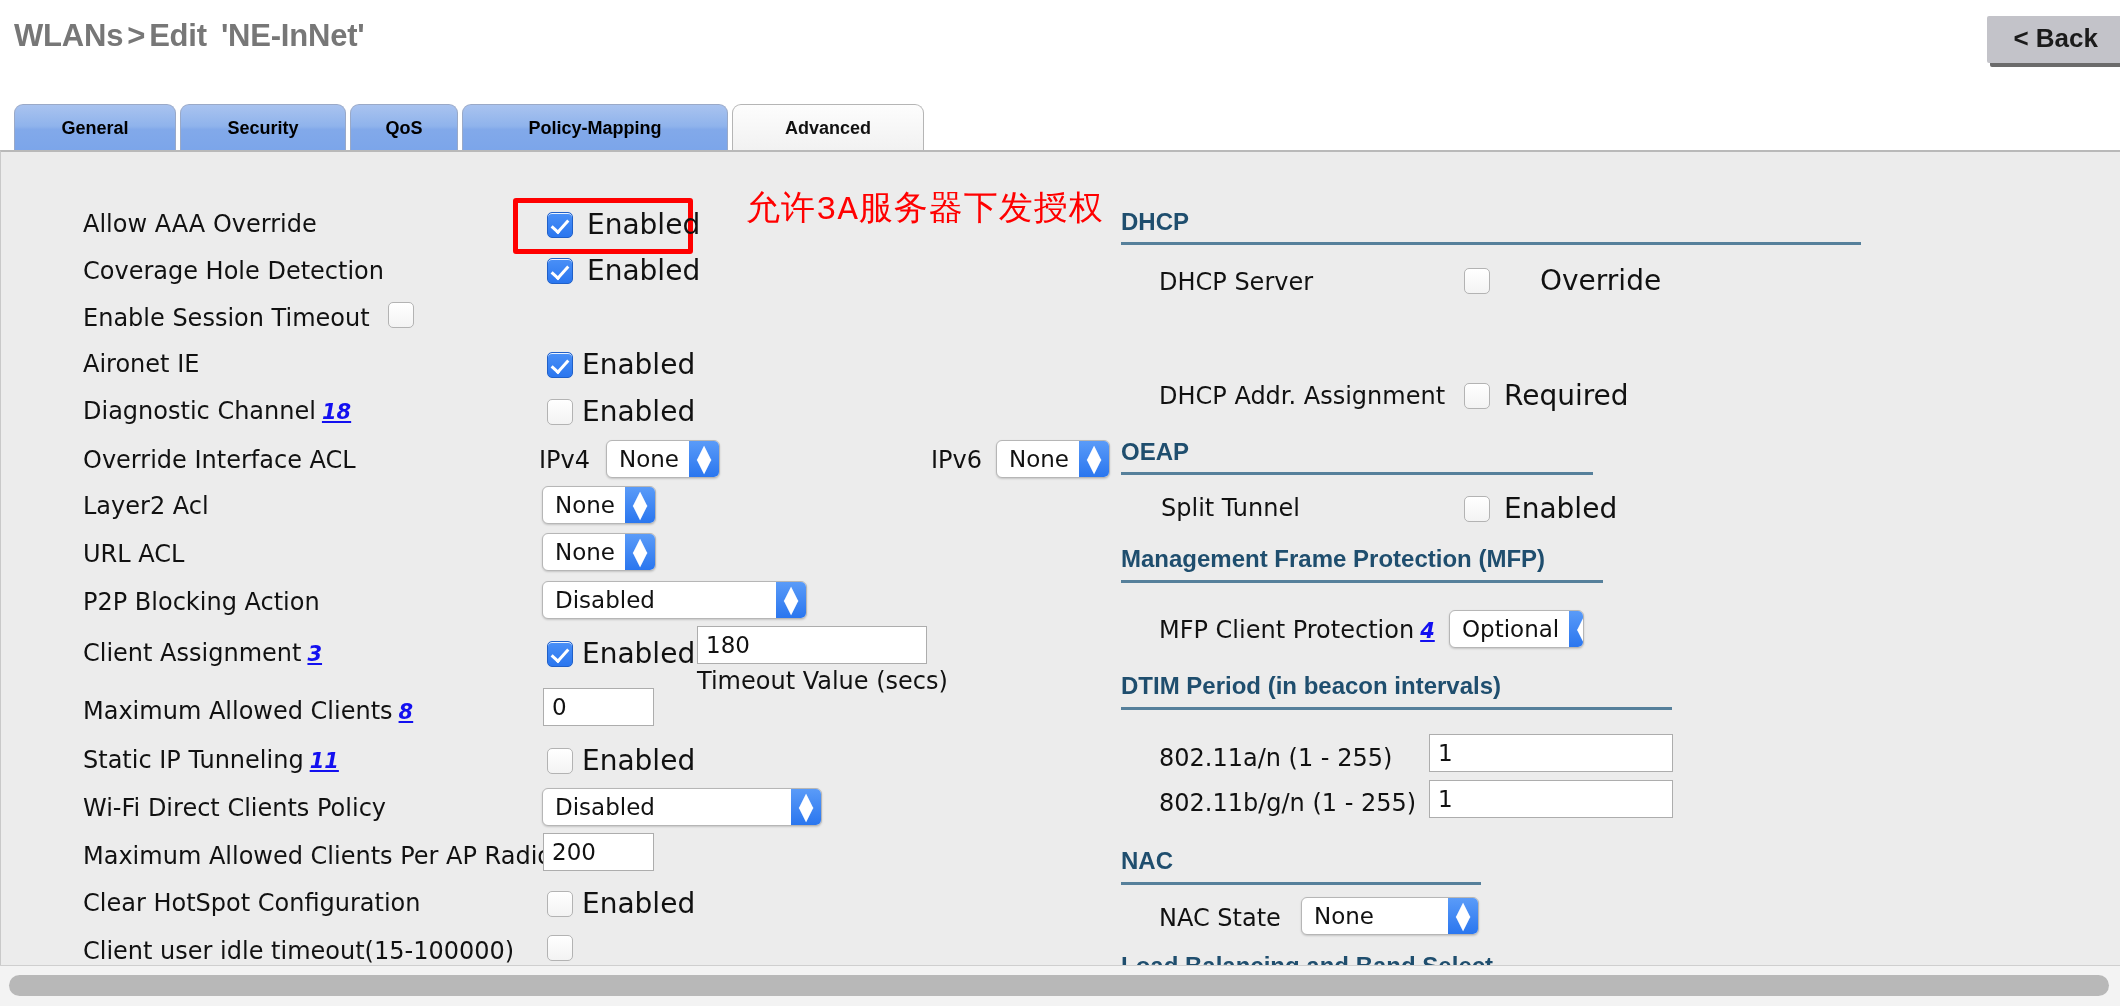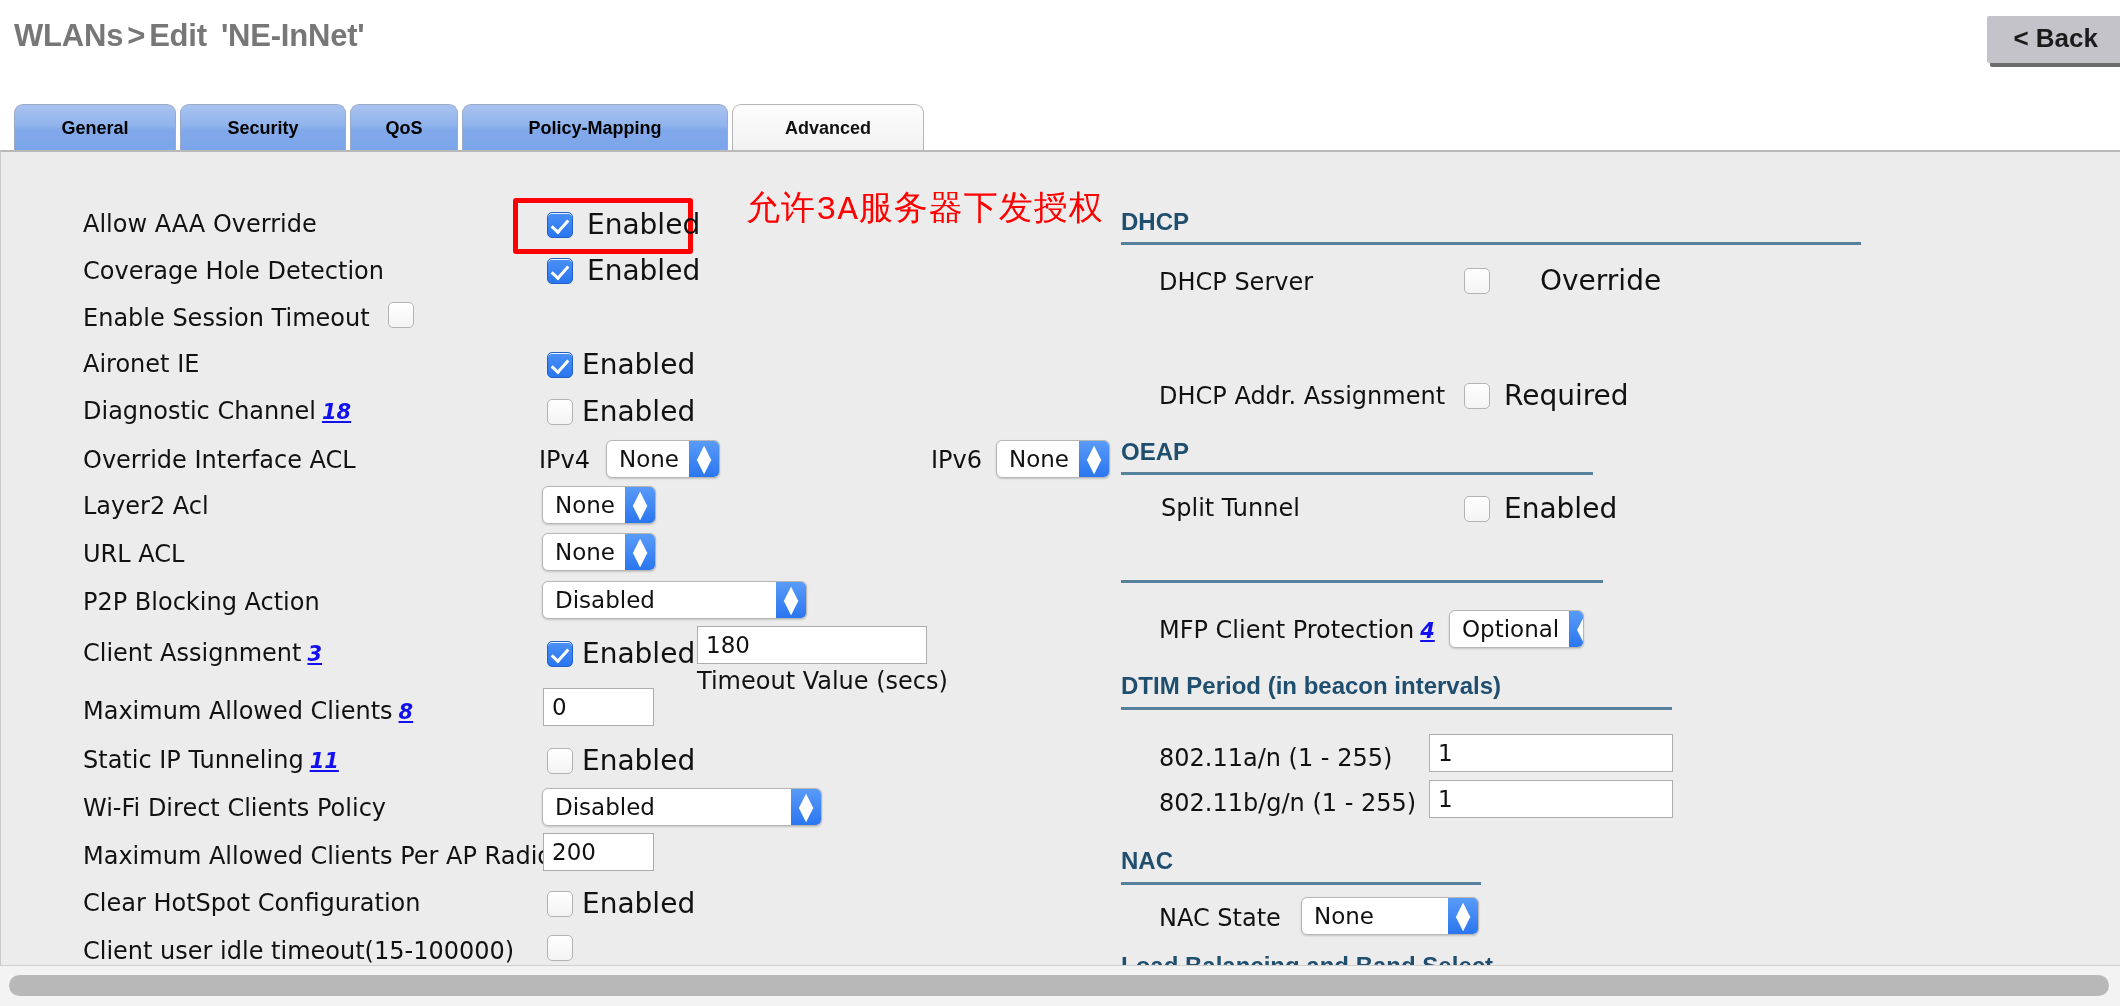--- a/index.html
+++ b/index.html
@@ -352,20 +352,21 @@
 
     <div class="sec-h abs" style="left:1120px;top:286px;">OEAP</div>
     <div class="sec-rule abs" style="left:1120px;top:320px;width:472px;"></div>
 
     <div class="lbl abs" style="left:1160px;top:342px;">Split Tunnel</div>
     <div class="cbrow abs" style="left:1463px;top:340px;">
       <span class="cb"></span>
       <span class="cbtxt gap">Enabled</span>
     </div>
 
+    <div class="sec-h abs" style="left:1120px;top:393px;">Management Frame Protection (MFP)</div>
     <div class="sec-rule abs" style="left:1120px;top:428px;width:482px;"></div>
 
     <div class="lbl abs" style="left:1158px;top:464px;">
       <span>MFP Client Protection</span><span class="note">4</span>
     </div>
     <div class="sel abs" style="left:1448px;top:458px;width:135px;">
       <span class="val">Optional</span>
       <span class="arr">
             <span>▲</span>
             <span>▼</span>

